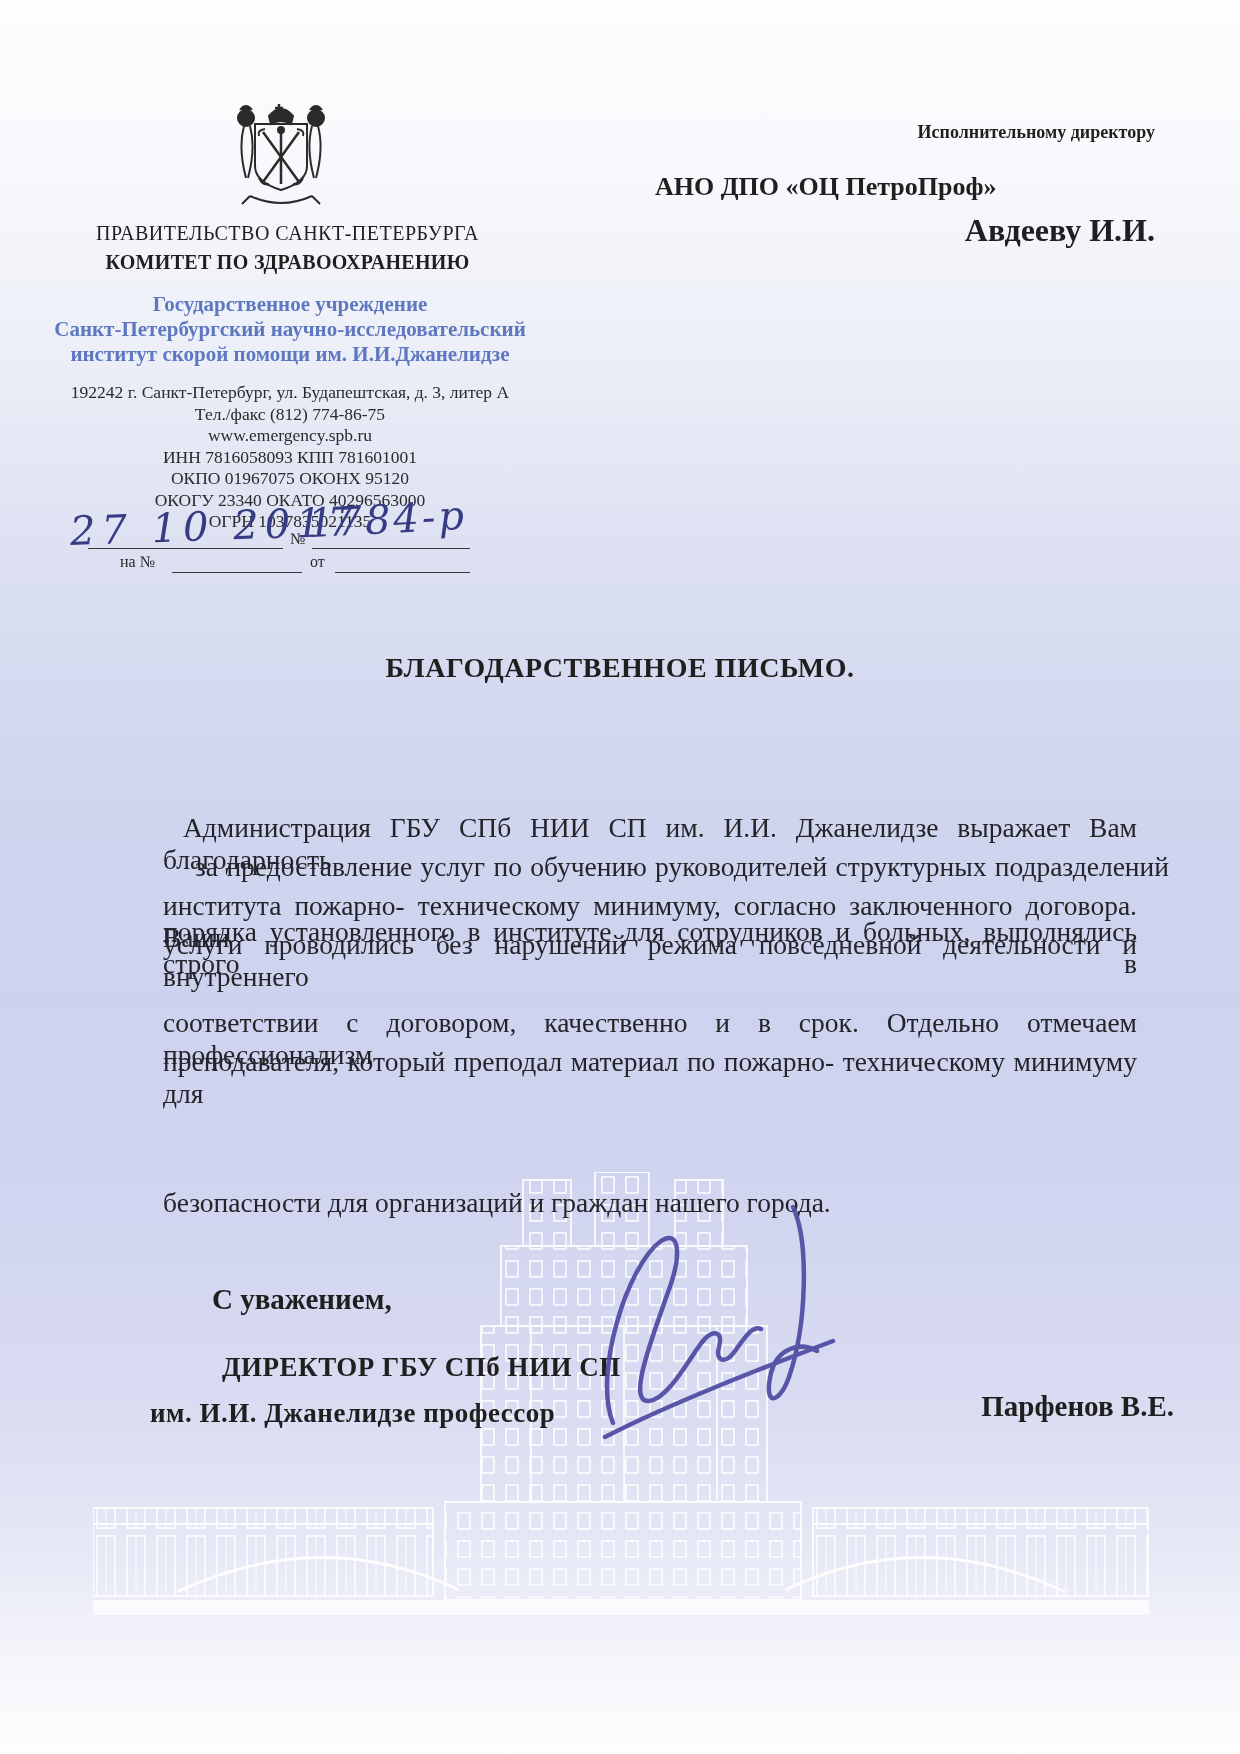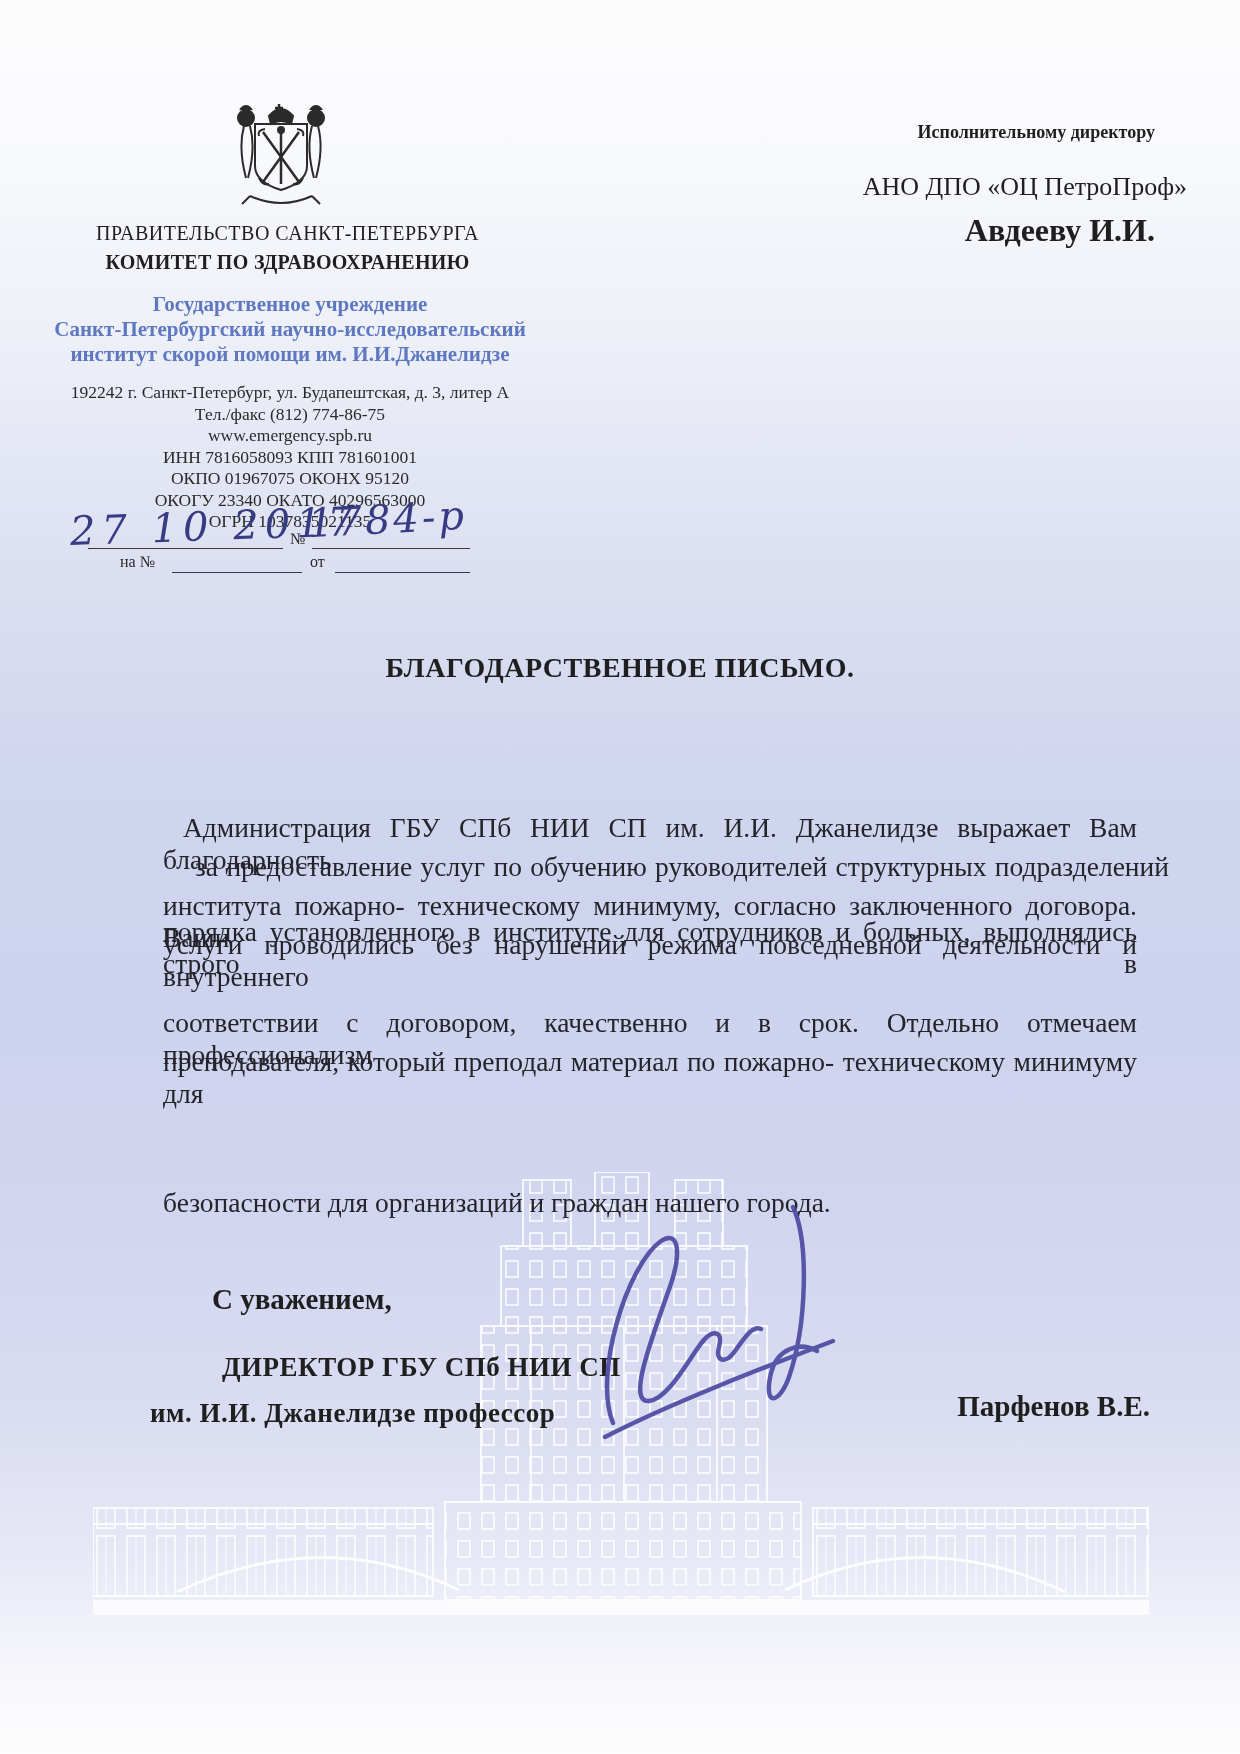--- a/index.html
+++ b/index.html
@@ -30,34 +30,34 @@
   .orgname{left:20px;top:292px;width:540px;text-align:center;font-weight:bold;font-size:21px;line-height:25px;color:#5d77c0;}
   .contacts{left:20px;top:382px;width:540px;text-align:center;font-size:17.5px;line-height:21.5px;color:#2a2a2a;}
   
   .refline{border-bottom:1.5px solid #3a3a3a;}
   .ref-lbl{font-size:16px;color:#2a2a2a;}
   .hw{font-family:"DejaVu Serif", serif;font-style:italic;color:#363b83;}
   .hw-date{left:70px;top:503px;font-size:40px;letter-spacing:6px;transform:rotate(-2deg);}
   .hw-num{left:308px;top:496px;font-size:40px;letter-spacing:3px;transform:rotate(-3deg);}
   
   .addr1{left:655px;top:122px;width:500px;text-align:right;font-weight:bold;font-size:18px;}
-  .addr2{left:687px;top:172px;width:500px;text-align:right;font-weight:normal;font-size:26px;}
+  .addr2{left:655px;top:172px;width:500px;text-align:left;font-weight:bold;font-size:26px;}
   .addr-name{left:655px;top:212px;width:500px;text-align:right;font-weight:bold;font-size:32px;}
   
   .title{left:0;top:652px;width:1240px;text-align:center;font-weight:bold;font-size:28px;letter-spacing:.5px;}
   
   .bline{left:163px;width:974px;font-size:27.5px;white-space:normal;
          text-align:justify;text-align-last:justify;color:#24242a;}
   .bline.last{text-align:left;text-align-last:left;}
   .indent{text-indent:20px;}
   
   .salut{left:212px;top:1283px;font-weight:bold;font-size:29px;}
   .signer1{left:222px;top:1352px;font-weight:bold;font-size:27px;letter-spacing:.5px;}
   .signer2{left:150px;top:1398px;font-weight:bold;font-size:27px;letter-spacing:.5px;}
-  .signer-name{left:860px;top:1390px;width:290px;text-align:right;font-weight:bold;font-size:29px;}
+  .signer-name{left:884px;top:1390px;width:290px;text-align:right;font-weight:bold;font-size:29px;}
   .sig-svg{left:575px;top:1145px;width:290px;height:310px;}
   .wm-svg{left:93px;top:1172px;width:1056px;height:450px;opacity:.95;}
 </style>
 </head>
 <body>
 
 <div id="page">
 
   <svg class="abs emblem" viewBox="0 0 118 128">
     <g stroke="#2b2b2b" fill="none" stroke-width="2">

